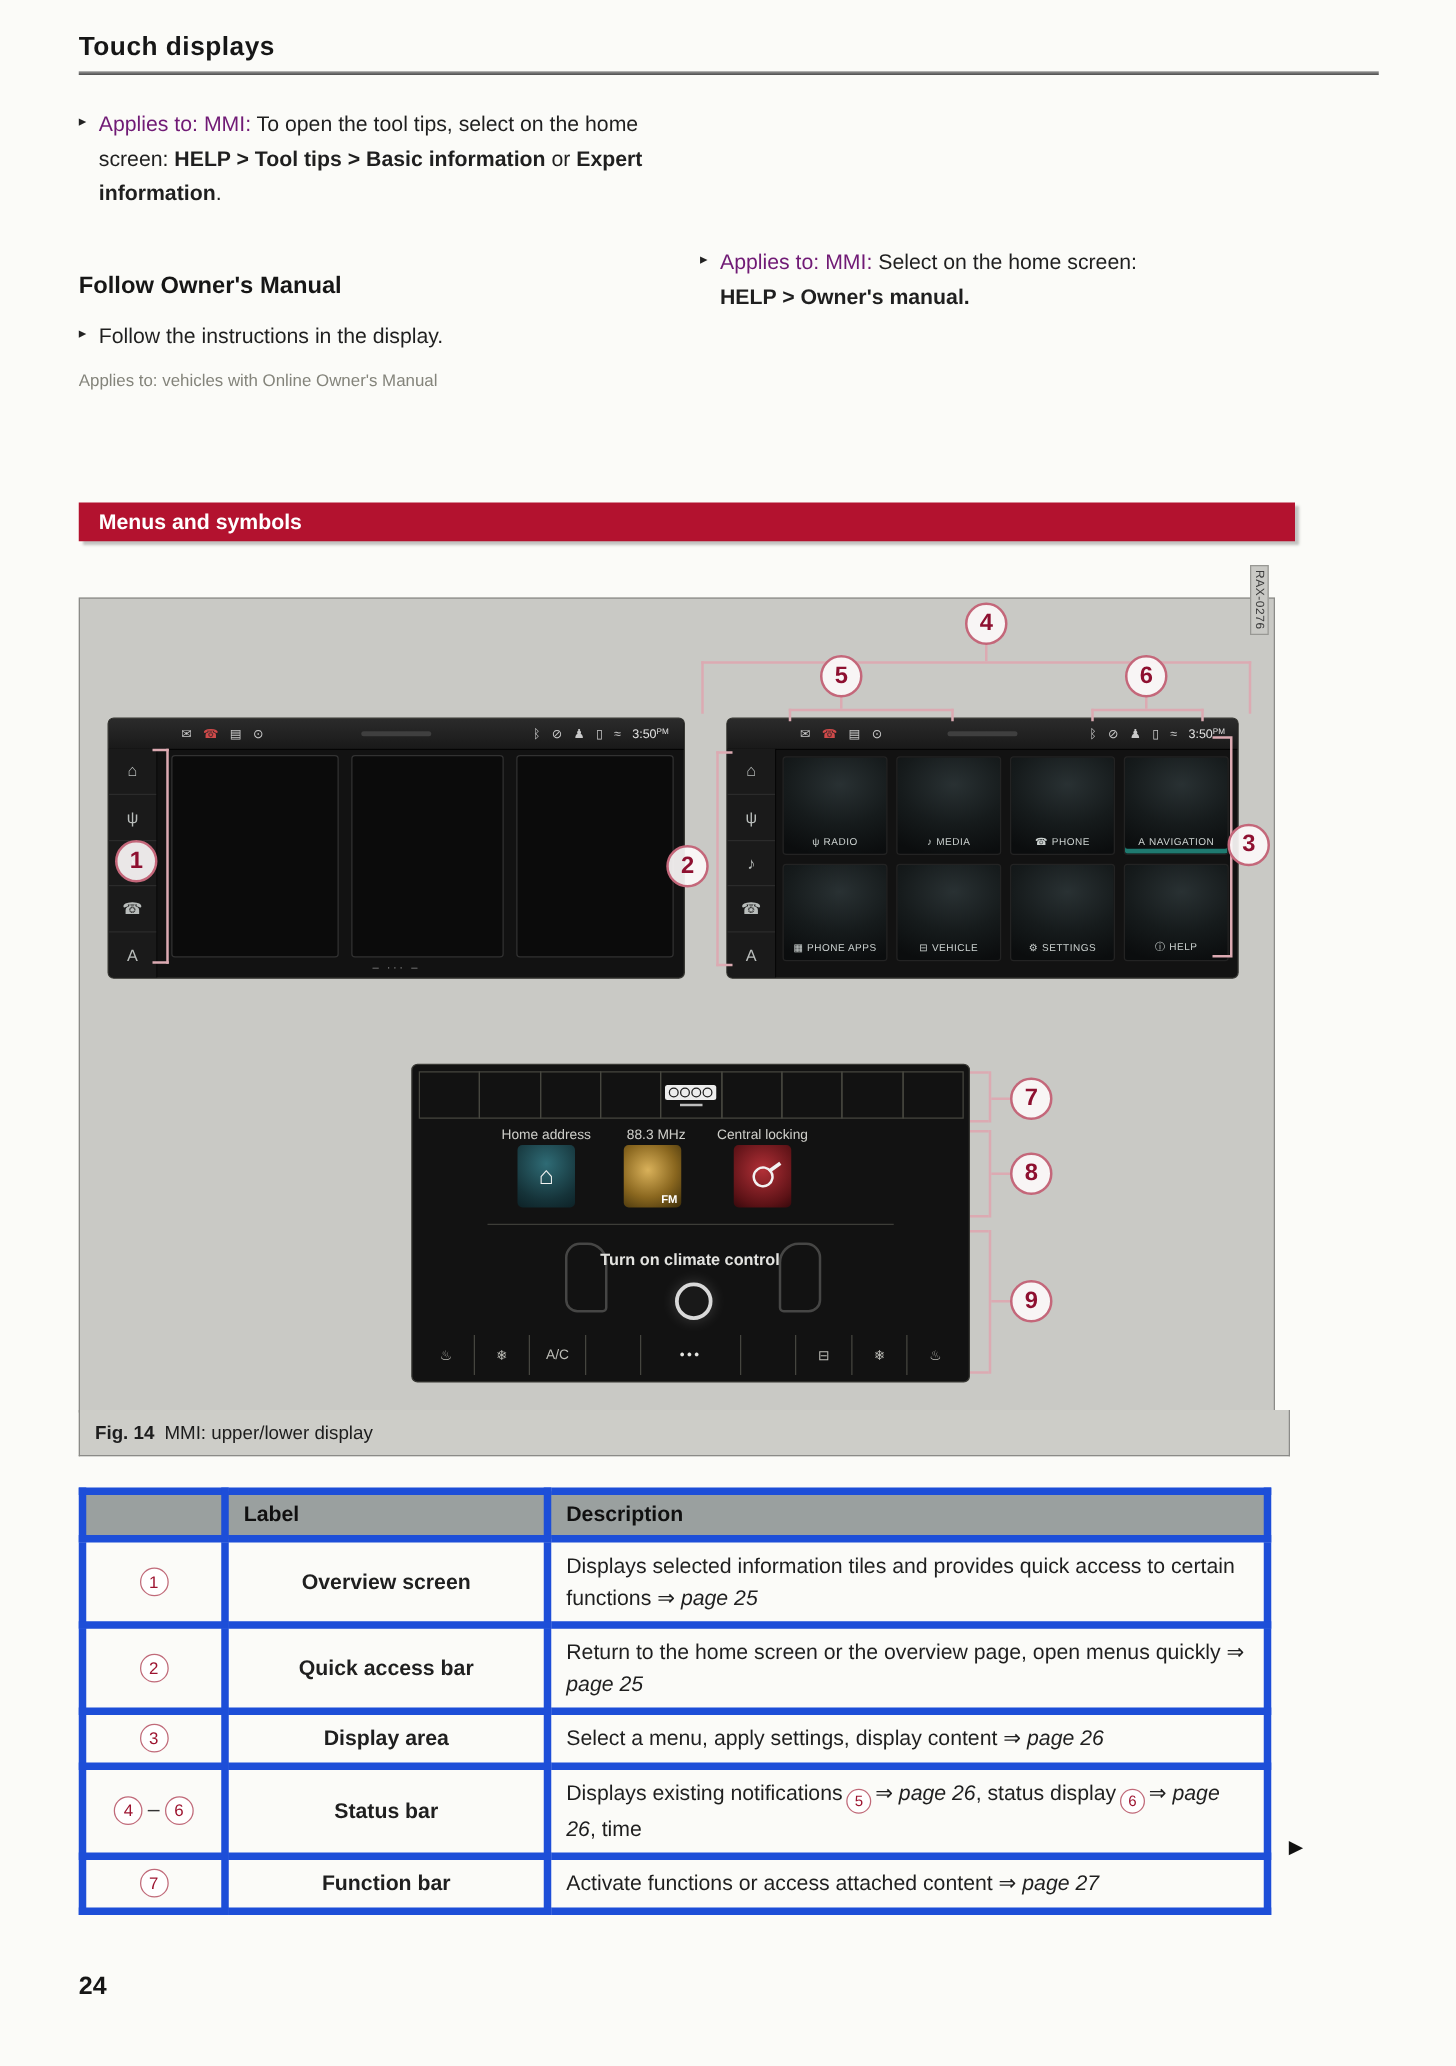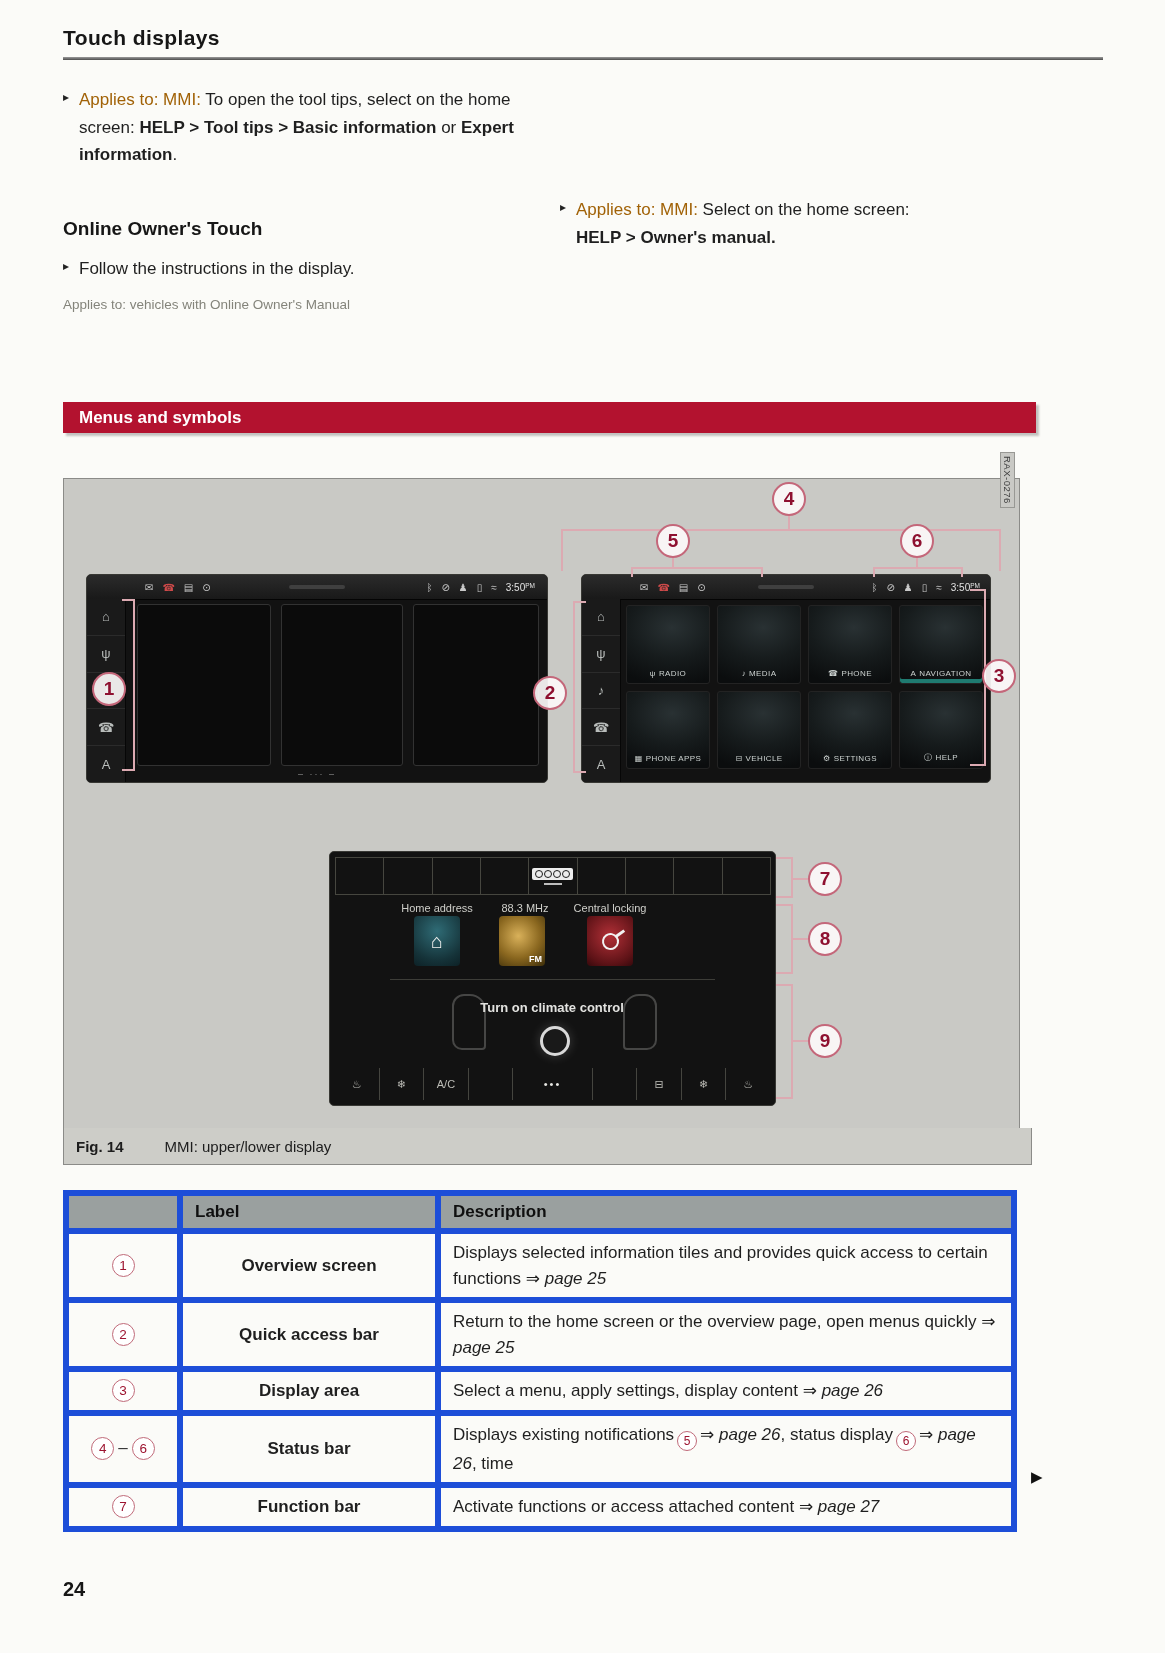--- a/index.html
+++ b/index.html
@@ -5,21 +5,21 @@
   html,body{margin:0;padding:0;background:#e8e8e6;}
   #canvas{position:relative;width:1165px;height:1653px;background:#fbfbf8;
           font-family:"Liberation Sans","DejaVu Sans",sans-serif;color:#1f1f1f;overflow:hidden;}
   .abs{position:absolute;}
   
   .page-title{font-size:21px;font-weight:bold;letter-spacing:.4px;color:#161616;}
   .title-rule{height:3px;background:linear-gradient(#9a9a9a,#4c4c4c);}
   .t17{font-size:17px;line-height:1.62;}
   .bullet-row{position:relative;padding-left:16px;}
   .bullet-mark{position:absolute;left:0;top:2px;font-size:12px;color:#222;}
-  .applies{color:#a16207;}
+  .applies{color:#701a75;}
   .bold{font-weight:bold;}
   .it{font-style:italic;}
   .sub-head{font-size:19px;font-weight:bold;color:#161616;}
   .applies-line{font-size:13.5px;color:#84847b;}
   
   .banner{background:#b3122f;color:#fff;font-size:17px;font-weight:bold;
           display:flex;align-items:center;padding-left:16px;
           box-shadow:3px 3px 2px rgba(90,90,90,.35);}
   
   .figure{background:#c9c9c5;border:1px solid #8b8b88;}
@@ -117,21 +117,21 @@
     <span class="bullet-mark">▸</span>
     <span>Follow the instructions in the display.</span>
   </div>
 
   <div class="abs t17 bullet-row" style="left:560px;top:86px;width:460px;">
     <span class="bullet-mark">▸</span>
     <span class="applies">Applies to: MMI: </span><span>Select on the home screen:</span><br>
     <span class="bold">HELP &gt; Owner's manual</span><span class="bold">.</span>
   </div>
 
-  <div class="abs sub-head" style="left:63px;top:218px;">Online Owner's Touch</div>
+  <div class="abs sub-head" style="left:63px;top:218px;">Follow Owner's Manual</div>
   <div class="abs applies-line" style="left:63px;top:249px;margin-top:48px;">Applies to: vehicles with Online Owner's Manual</div>
 
   <div class="abs banner" style="left:63px;top:402px;width:957px;height:31px;">
     <span>Menus and symbols</span>
   </div>
 
   <div class="abs figure" style="left:63px;top:478px;width:955px;height:650px;">
 
     <div class="display" style="left:22px;top:95px;width:460px;height:207px;">
       <div class="statusbar">
@@ -340,21 +340,21 @@
 
     <div class="cl" style="left:727px;top:505px;width:2px;height:115px;"></div>
     <div class="cl" style="left:712px;top:505px;width:15px;height:2px;"></div>
     <div class="cl" style="left:712px;top:618px;width:15px;height:2px;"></div>
     <div class="cl" style="left:729px;top:561px;width:15px;height:2px;"></div>
     <div class="co" style="left:744px;top:545px;">9</div>
   </div>
 
   <div class="abs rax" style="left:1000px;top:452px;">RAX-0276</div>
 
-  <div class="abs fig-caption" style="left:63px;top:1128px;width:955px;height:36px;gap:33px;">
+  <div class="abs fig-caption" style="left:63px;top:1128px;width:955px;height:36px;">
     <span class="cap-label">Fig. 14</span>
     <span>MMI: upper/lower display</span>
   </div>
 
   <table class="dtable" style="left:63px;top:1190px;width:954px;">
     <tbody>
         <tr>
       <th class="col-num"></th>
       <th>Label</th>
       <th>Description</th>

